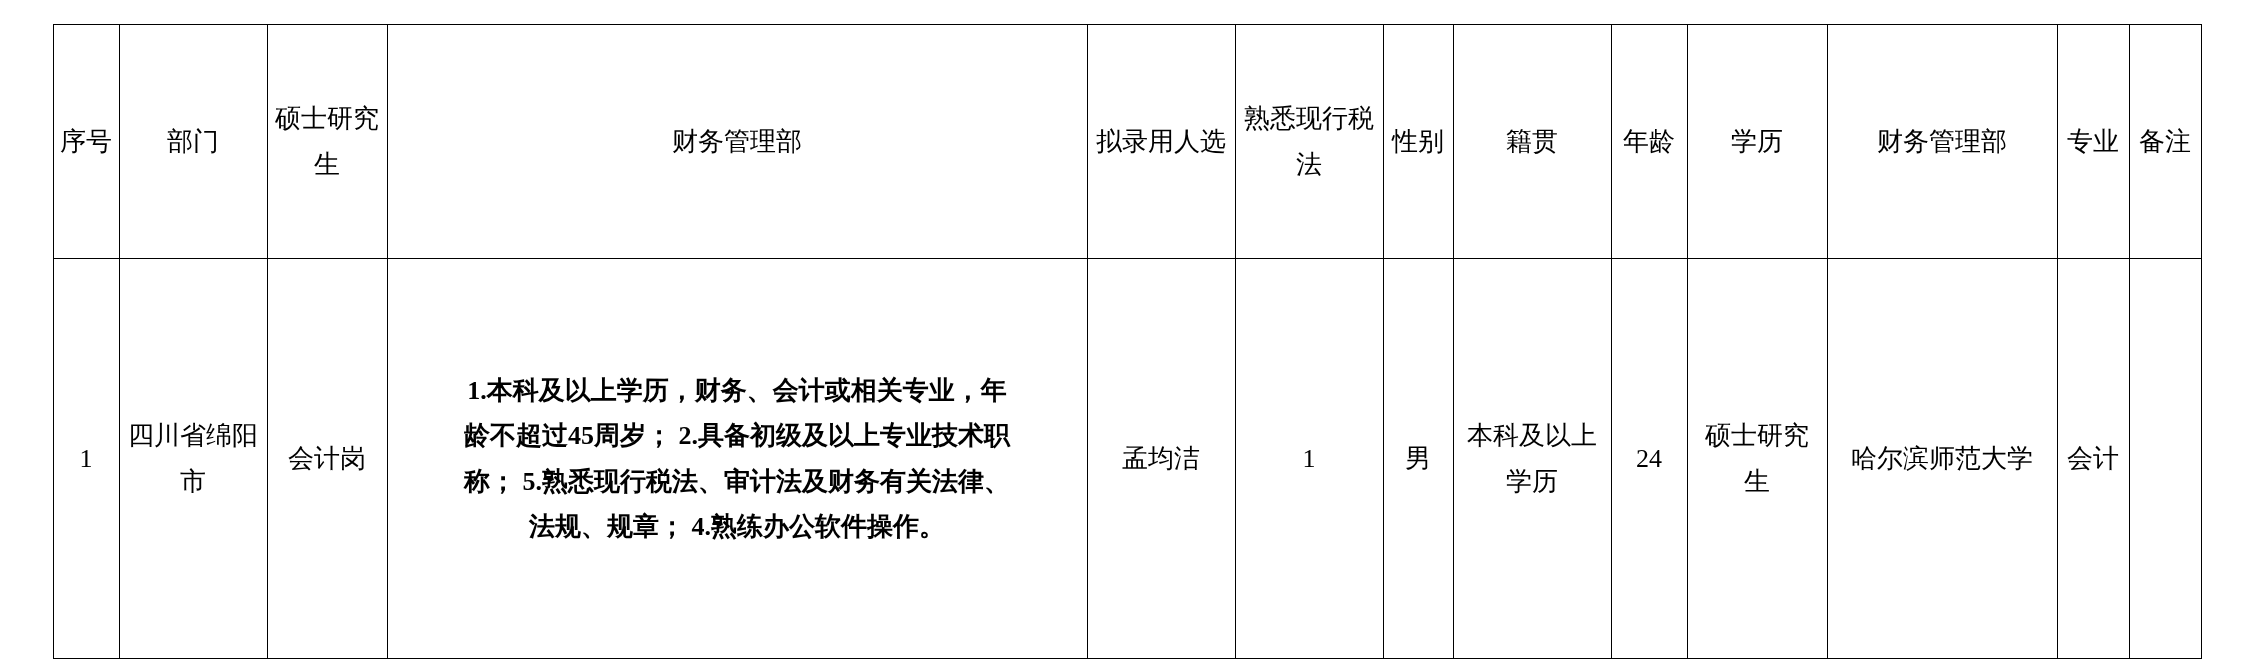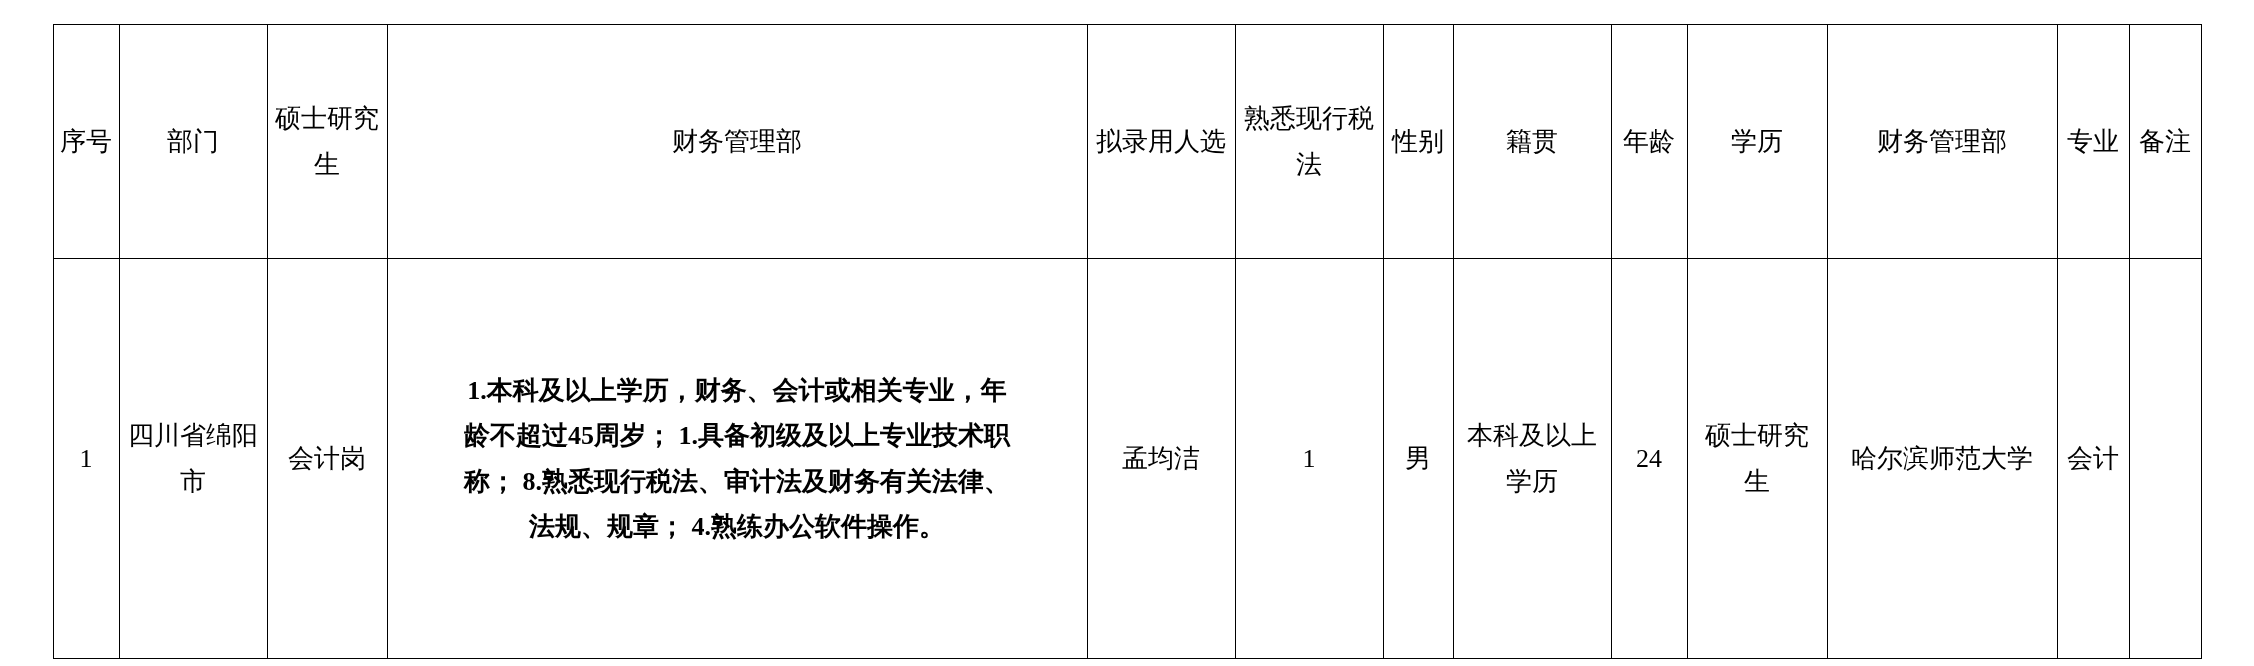--- a/index.html
+++ b/index.html
@@ -112,22 +112,22 @@
         <td class="vert">备注</td>
       </tr>
     </thead>
     <tbody>
       <tr>
         <td>1</td>
         <td class="two-line">四川省绵阳市</td>
         <td class="two-line">会计岗</td>
         <td class="req-cell">
           <div>1.本科及以上学历，财务、会计或相关专业，年</div>
-          <div>龄不超过45周岁；  1.具备初级及以上专业技术职</div>
-          <div>称；  8.熟悉现行税法、审计法及财务有关法律、</div>
+          <div>龄不超过45周岁；  2.具备初级及以上专业技术职</div>
+          <div>称；  5.熟悉现行税法、审计法及财务有关法律、</div>
           <div>法规、规章；  4.熟练办公软件操作。</div>
         </td>
         <td>孟均洁</td>
         <td>1</td>
         <td>男</td>
         <td class="two-line">本科及以上学历</td>
         <td>24</td>
         <td class="two-line">硕士研究生</td>
         <td class="two-line">哈尔滨师范大学</td>
         <td class="two-line">会计</td>

